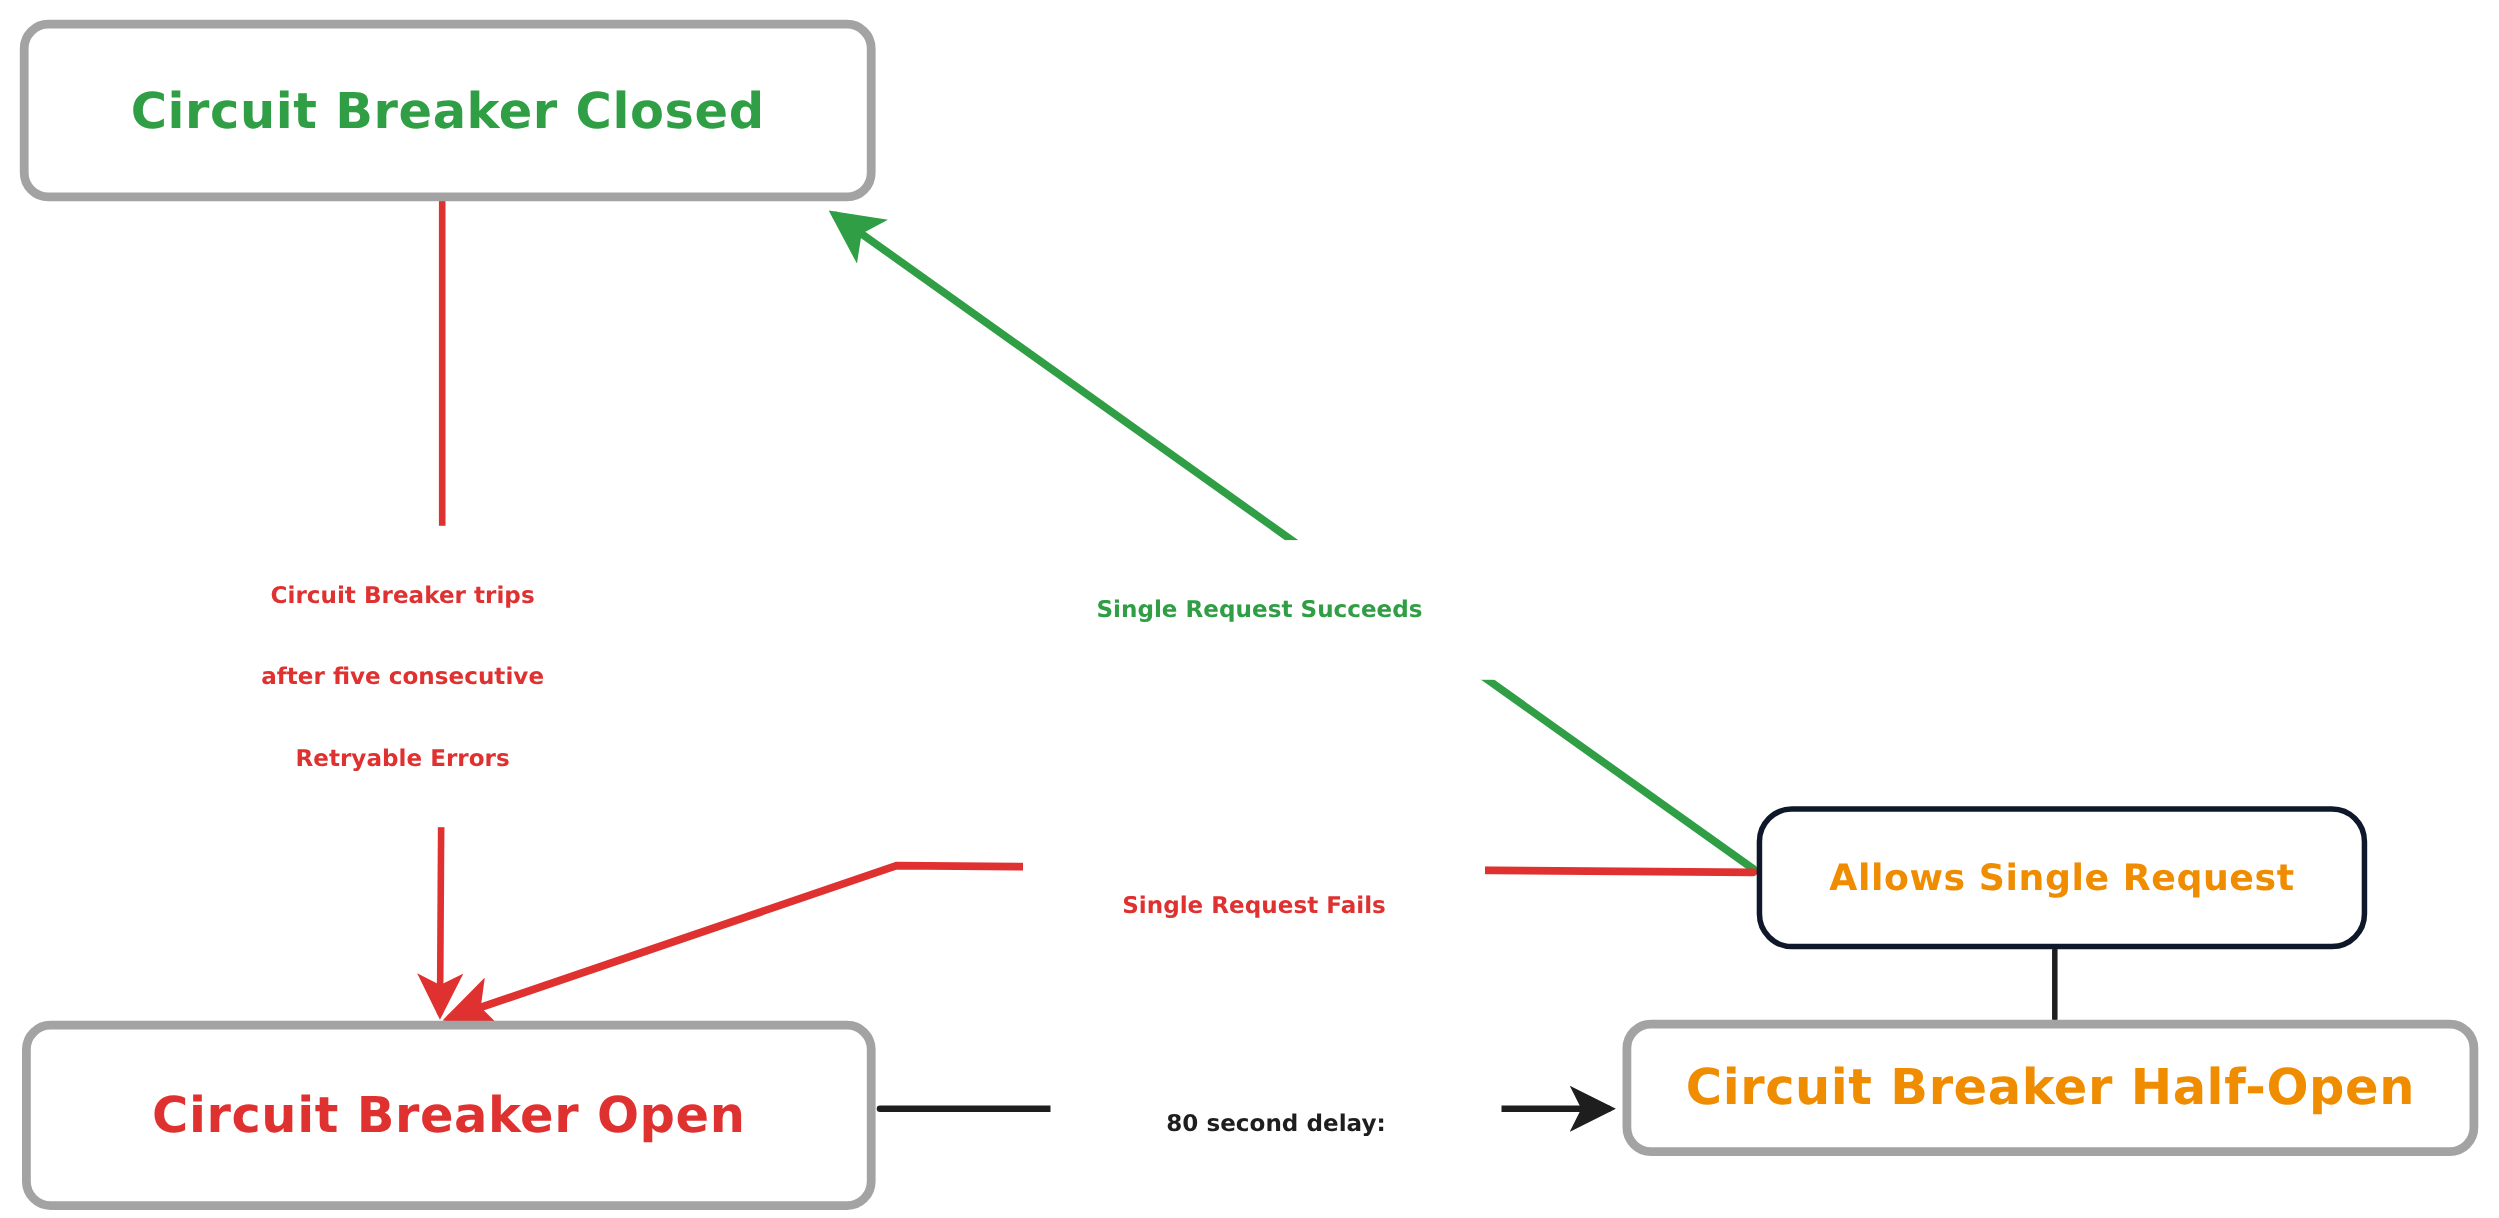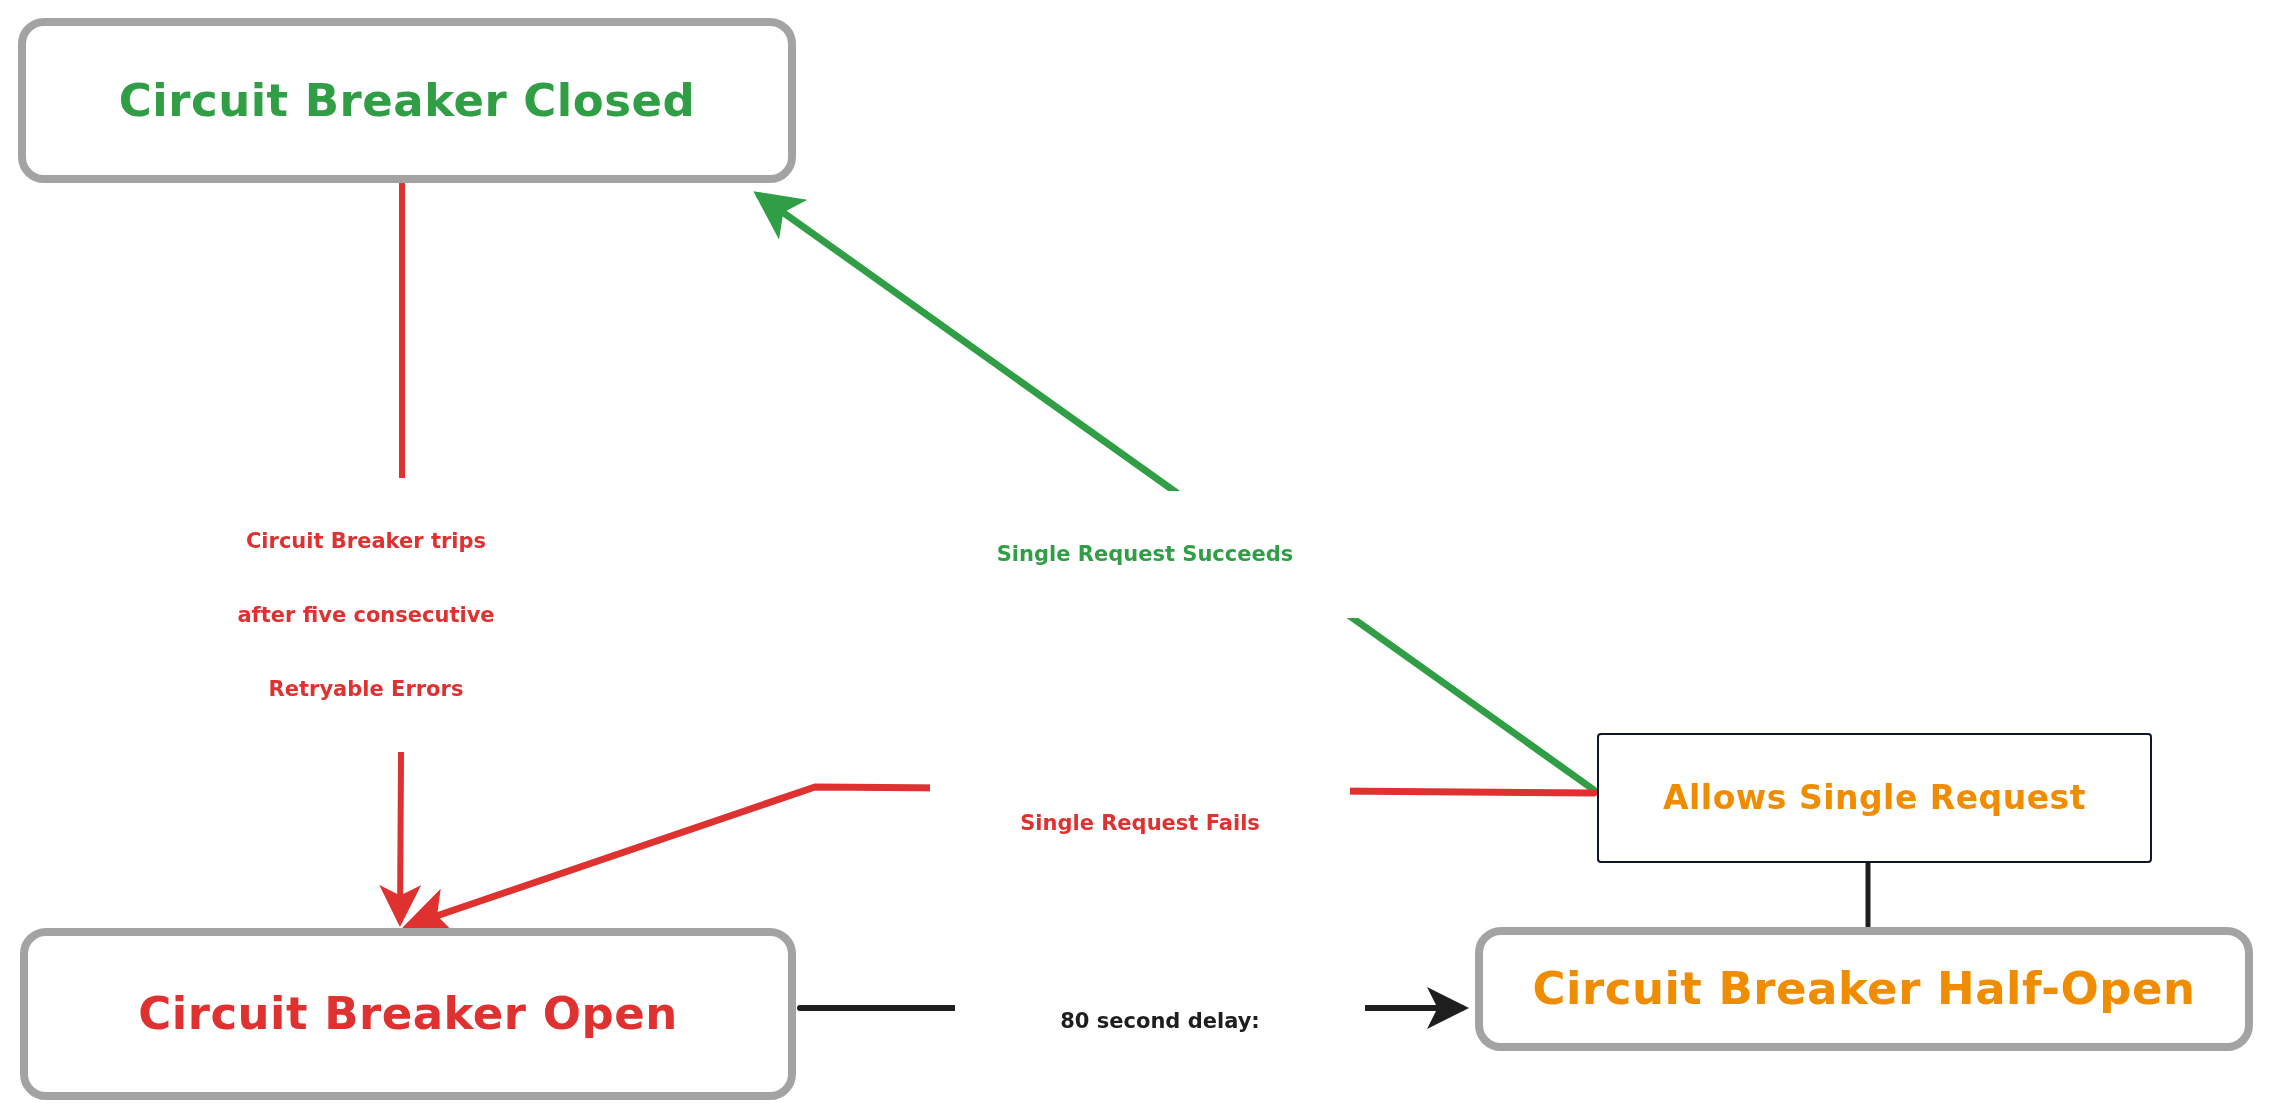--- a/index.html
+++ b/index.html
@@ -31,22 +31,22 @@
     display: flex;
     align-items: center;
     justify-content: center;
     text-align: center;
   }
   .node-black {
     border: 8px solid #a3a3a3;
     border-radius: 26px;
   }
   .node-orange {
-    border: 2px solid #0f172a;
-    border-radius: 4px;
+    border: 5px solid #0f172a;
+    border-radius: 32px;
   }
   .node-label {
     font-family: "DejaVu Sans", sans-serif;
     font-weight: 700;
     letter-spacing: 0.5px;
     line-height: 1.15;
     white-space: nowrap;
   }
   .label-green  { color: #2f9e44; }
   .label-red    { color: #e03131; }

